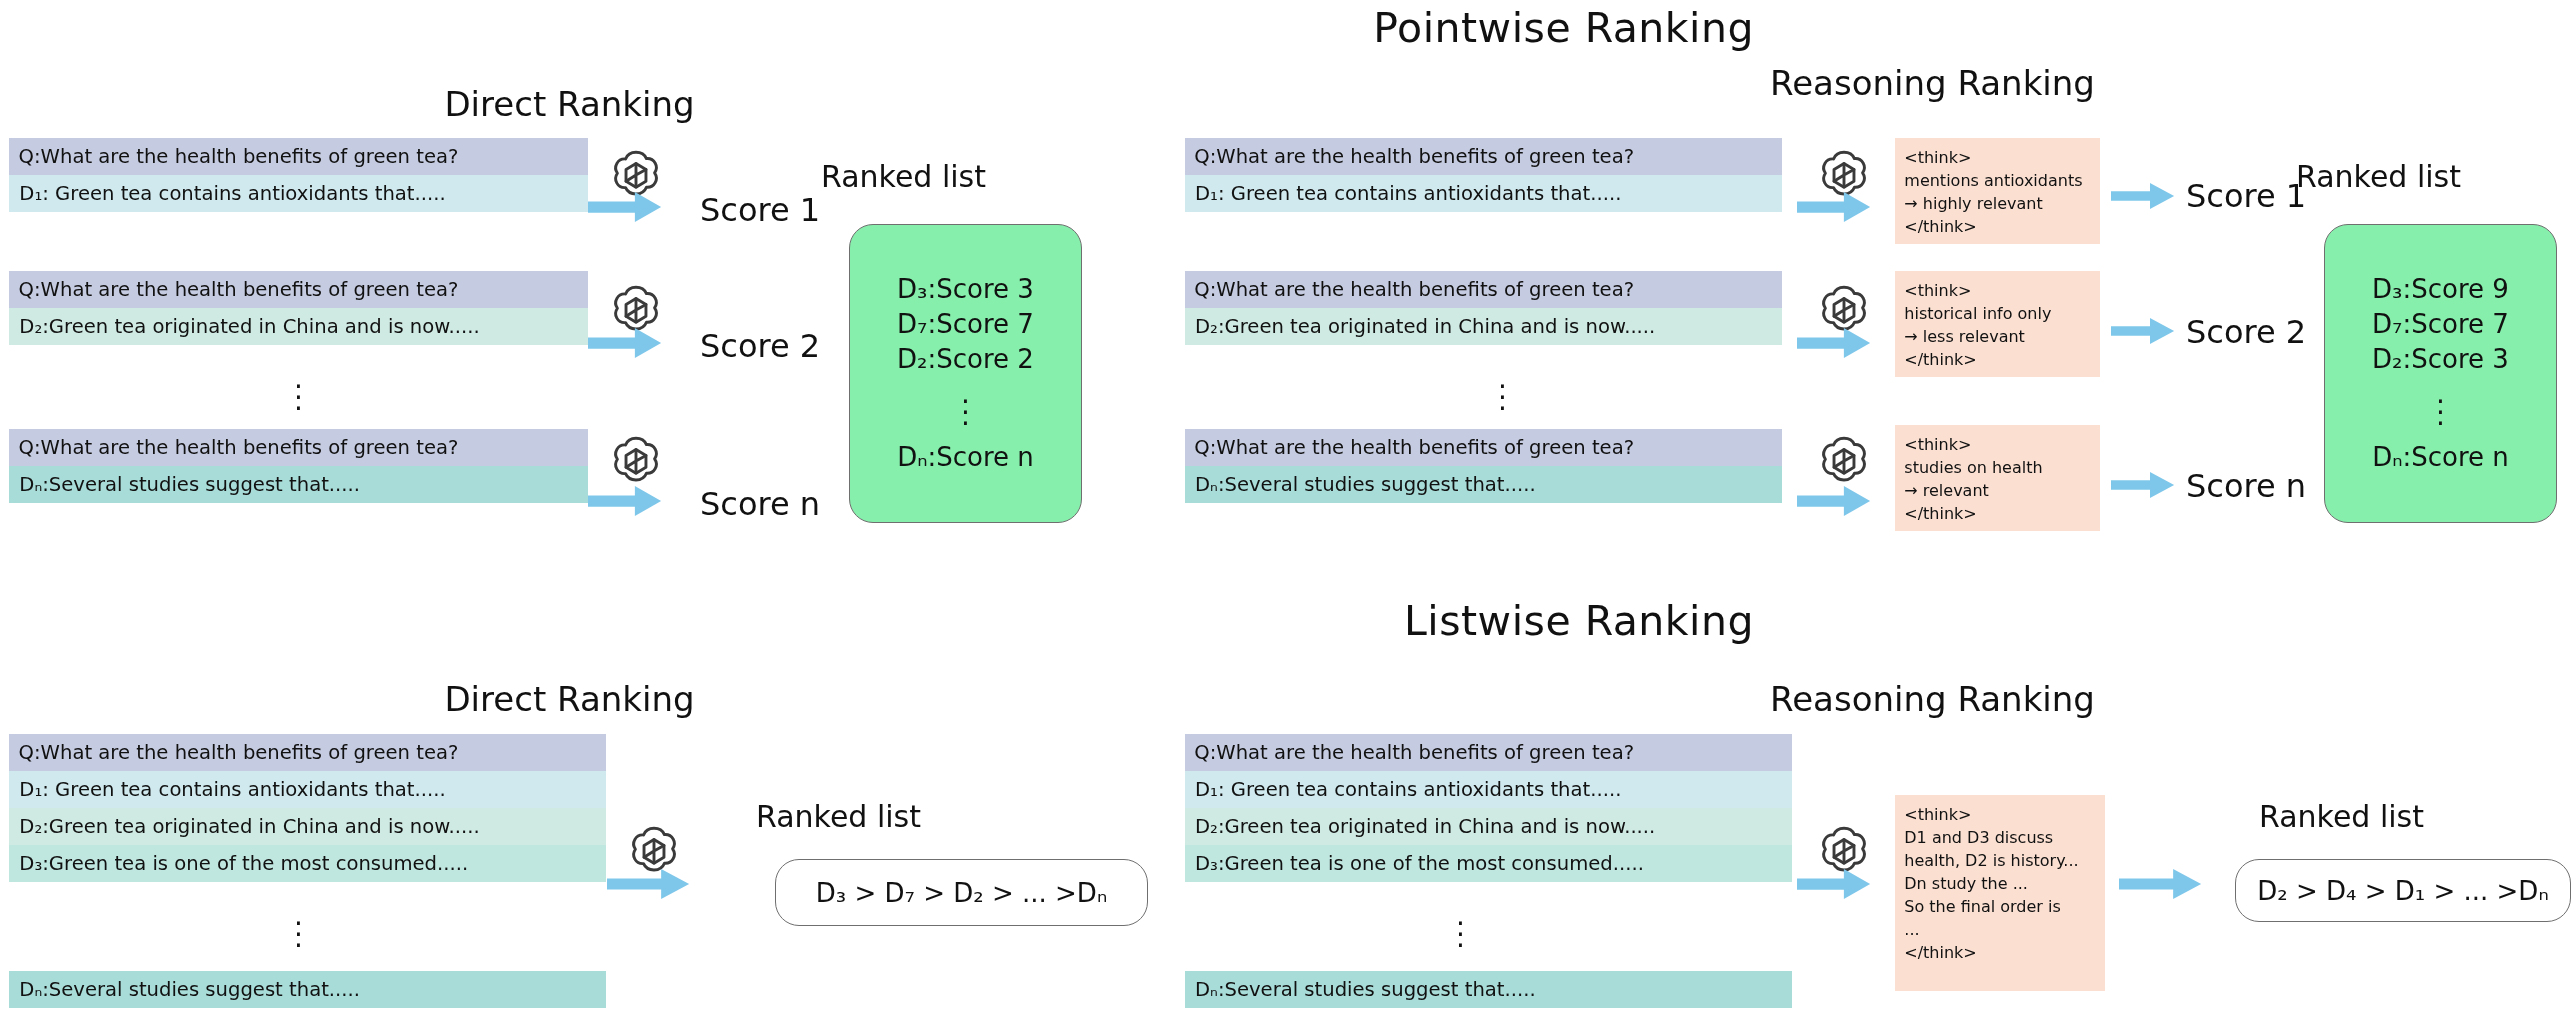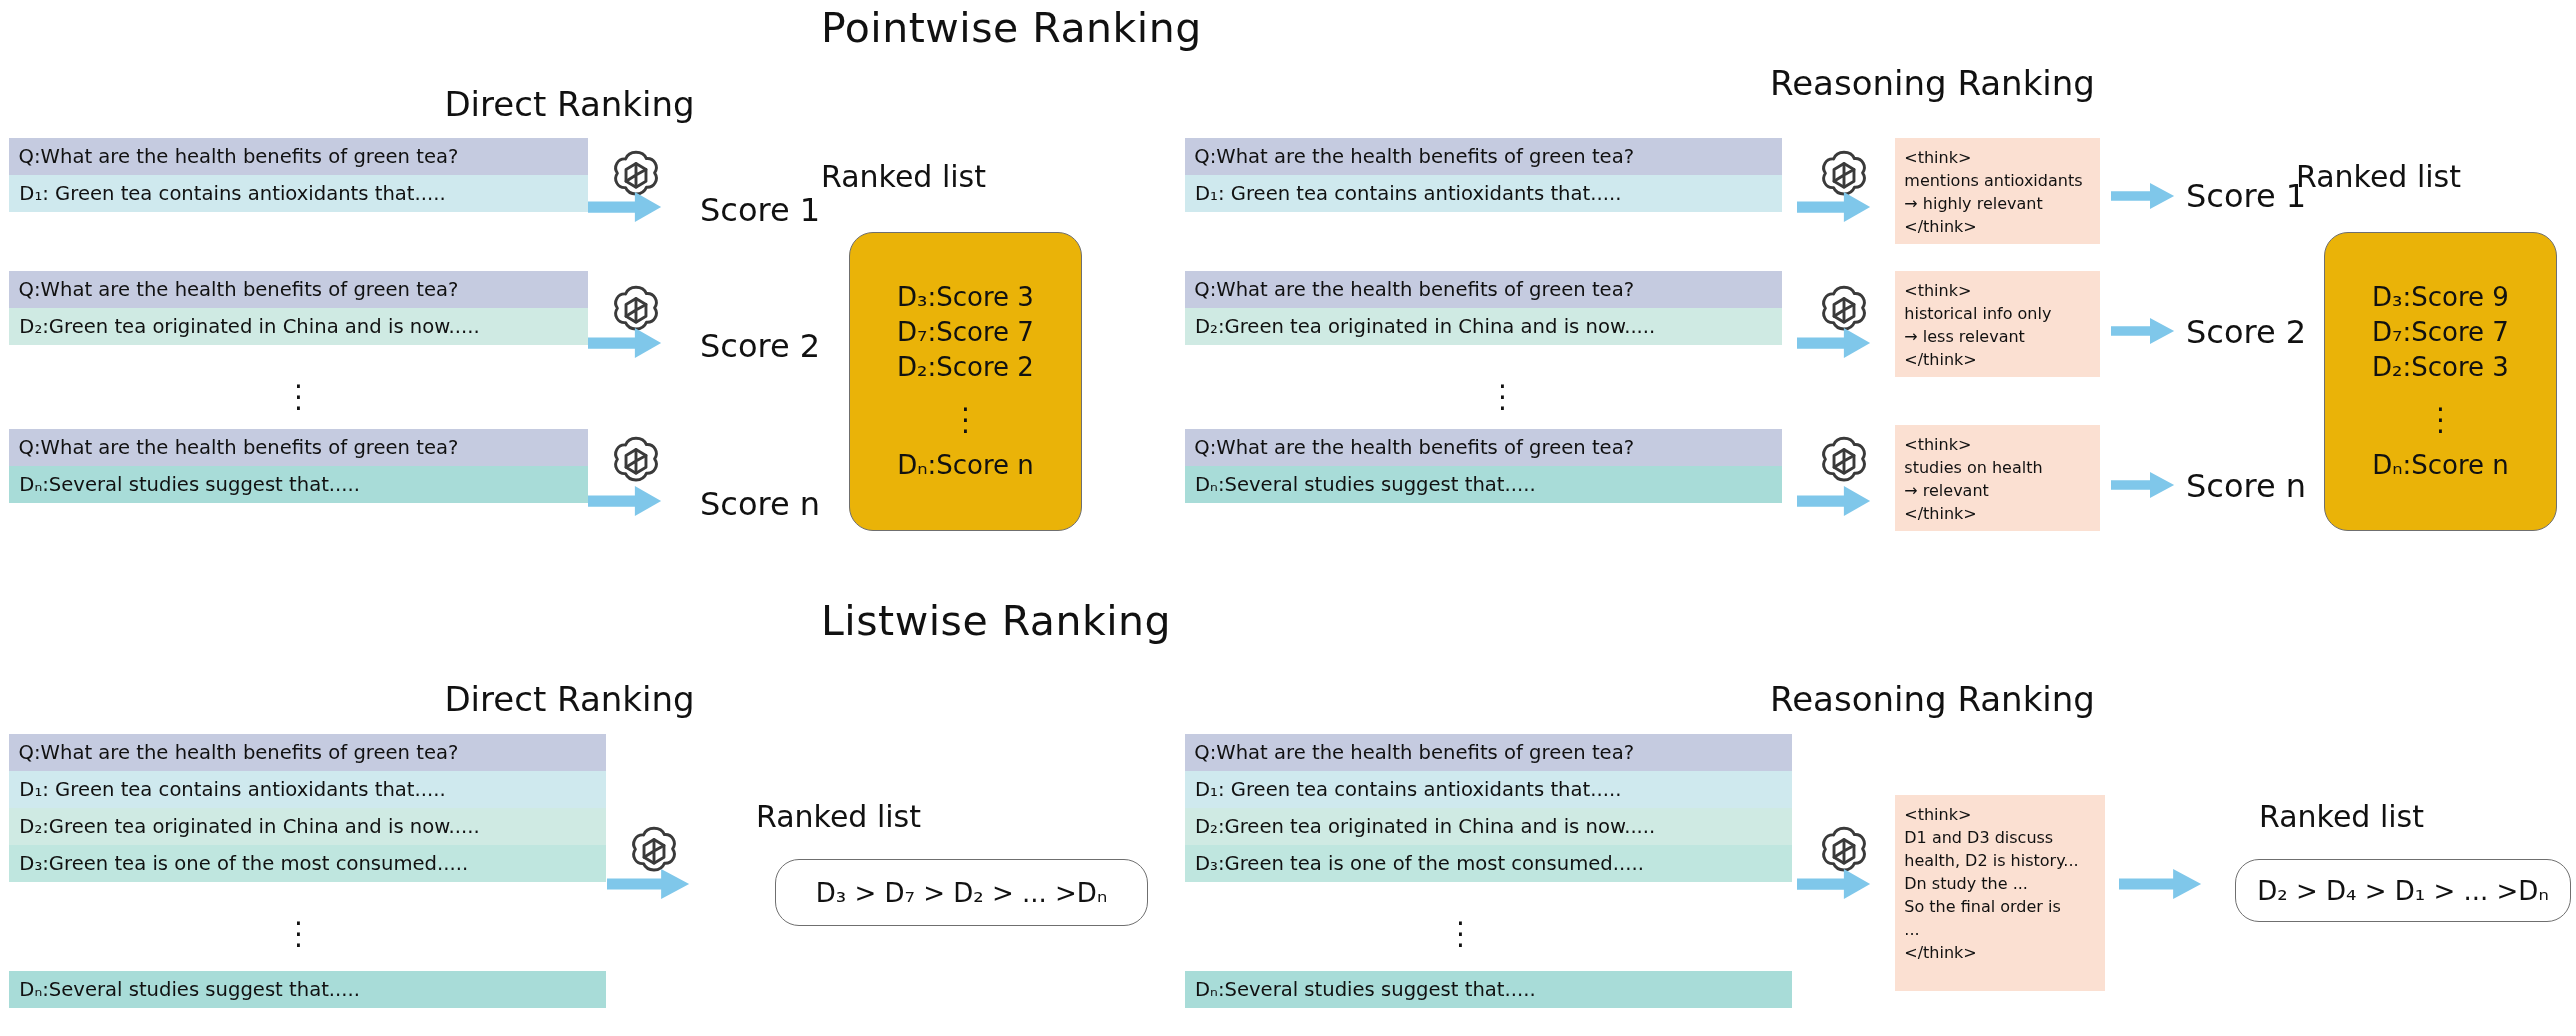--- a/index.html
+++ b/index.html
@@ -18,21 +18,21 @@
   .canvas {
     position: relative;
     width: 2576px;
     height: 1036px;
   }
   .abs { position: absolute; }
 
   .section-title {
     font-size: 41px;
     font-weight: 400;
-    text-align: left;
+    text-align: right;
     letter-spacing: 0.5px;
   }
   .sub-title {
     font-size: 34px;
     font-weight: 400;
     text-align: center;
     white-space: nowrap;
   }
   .ranked-title {
     font-size: 30px;
@@ -74,29 +74,28 @@
     line-height: 23px;
     padding: 7.5px 9.3px;
     box-sizing: border-box;
     white-space: pre-line;
   }
 
   
   .ranked-box {
     border: 1.9px solid #6f6f6f;
     border-radius: 24px;
-    background: #eab308;
+    background: #86efac;
     box-sizing: border-box;
     display: flex;
     flex-direction: column;
     align-items: center;
     justify-content: center;
     font-size: 26px;
     line-height: 35px;
-    margin-top: 8px;
   }
   .ranked-box .row { white-space: nowrap; }
   .ranked-pill {
     border: 1.9px solid #6f6f6f;
     border-radius: 24px;
     background: #ffffff;
     box-sizing: border-box;
     display: flex;
     align-items: center;
     justify-content: center;

